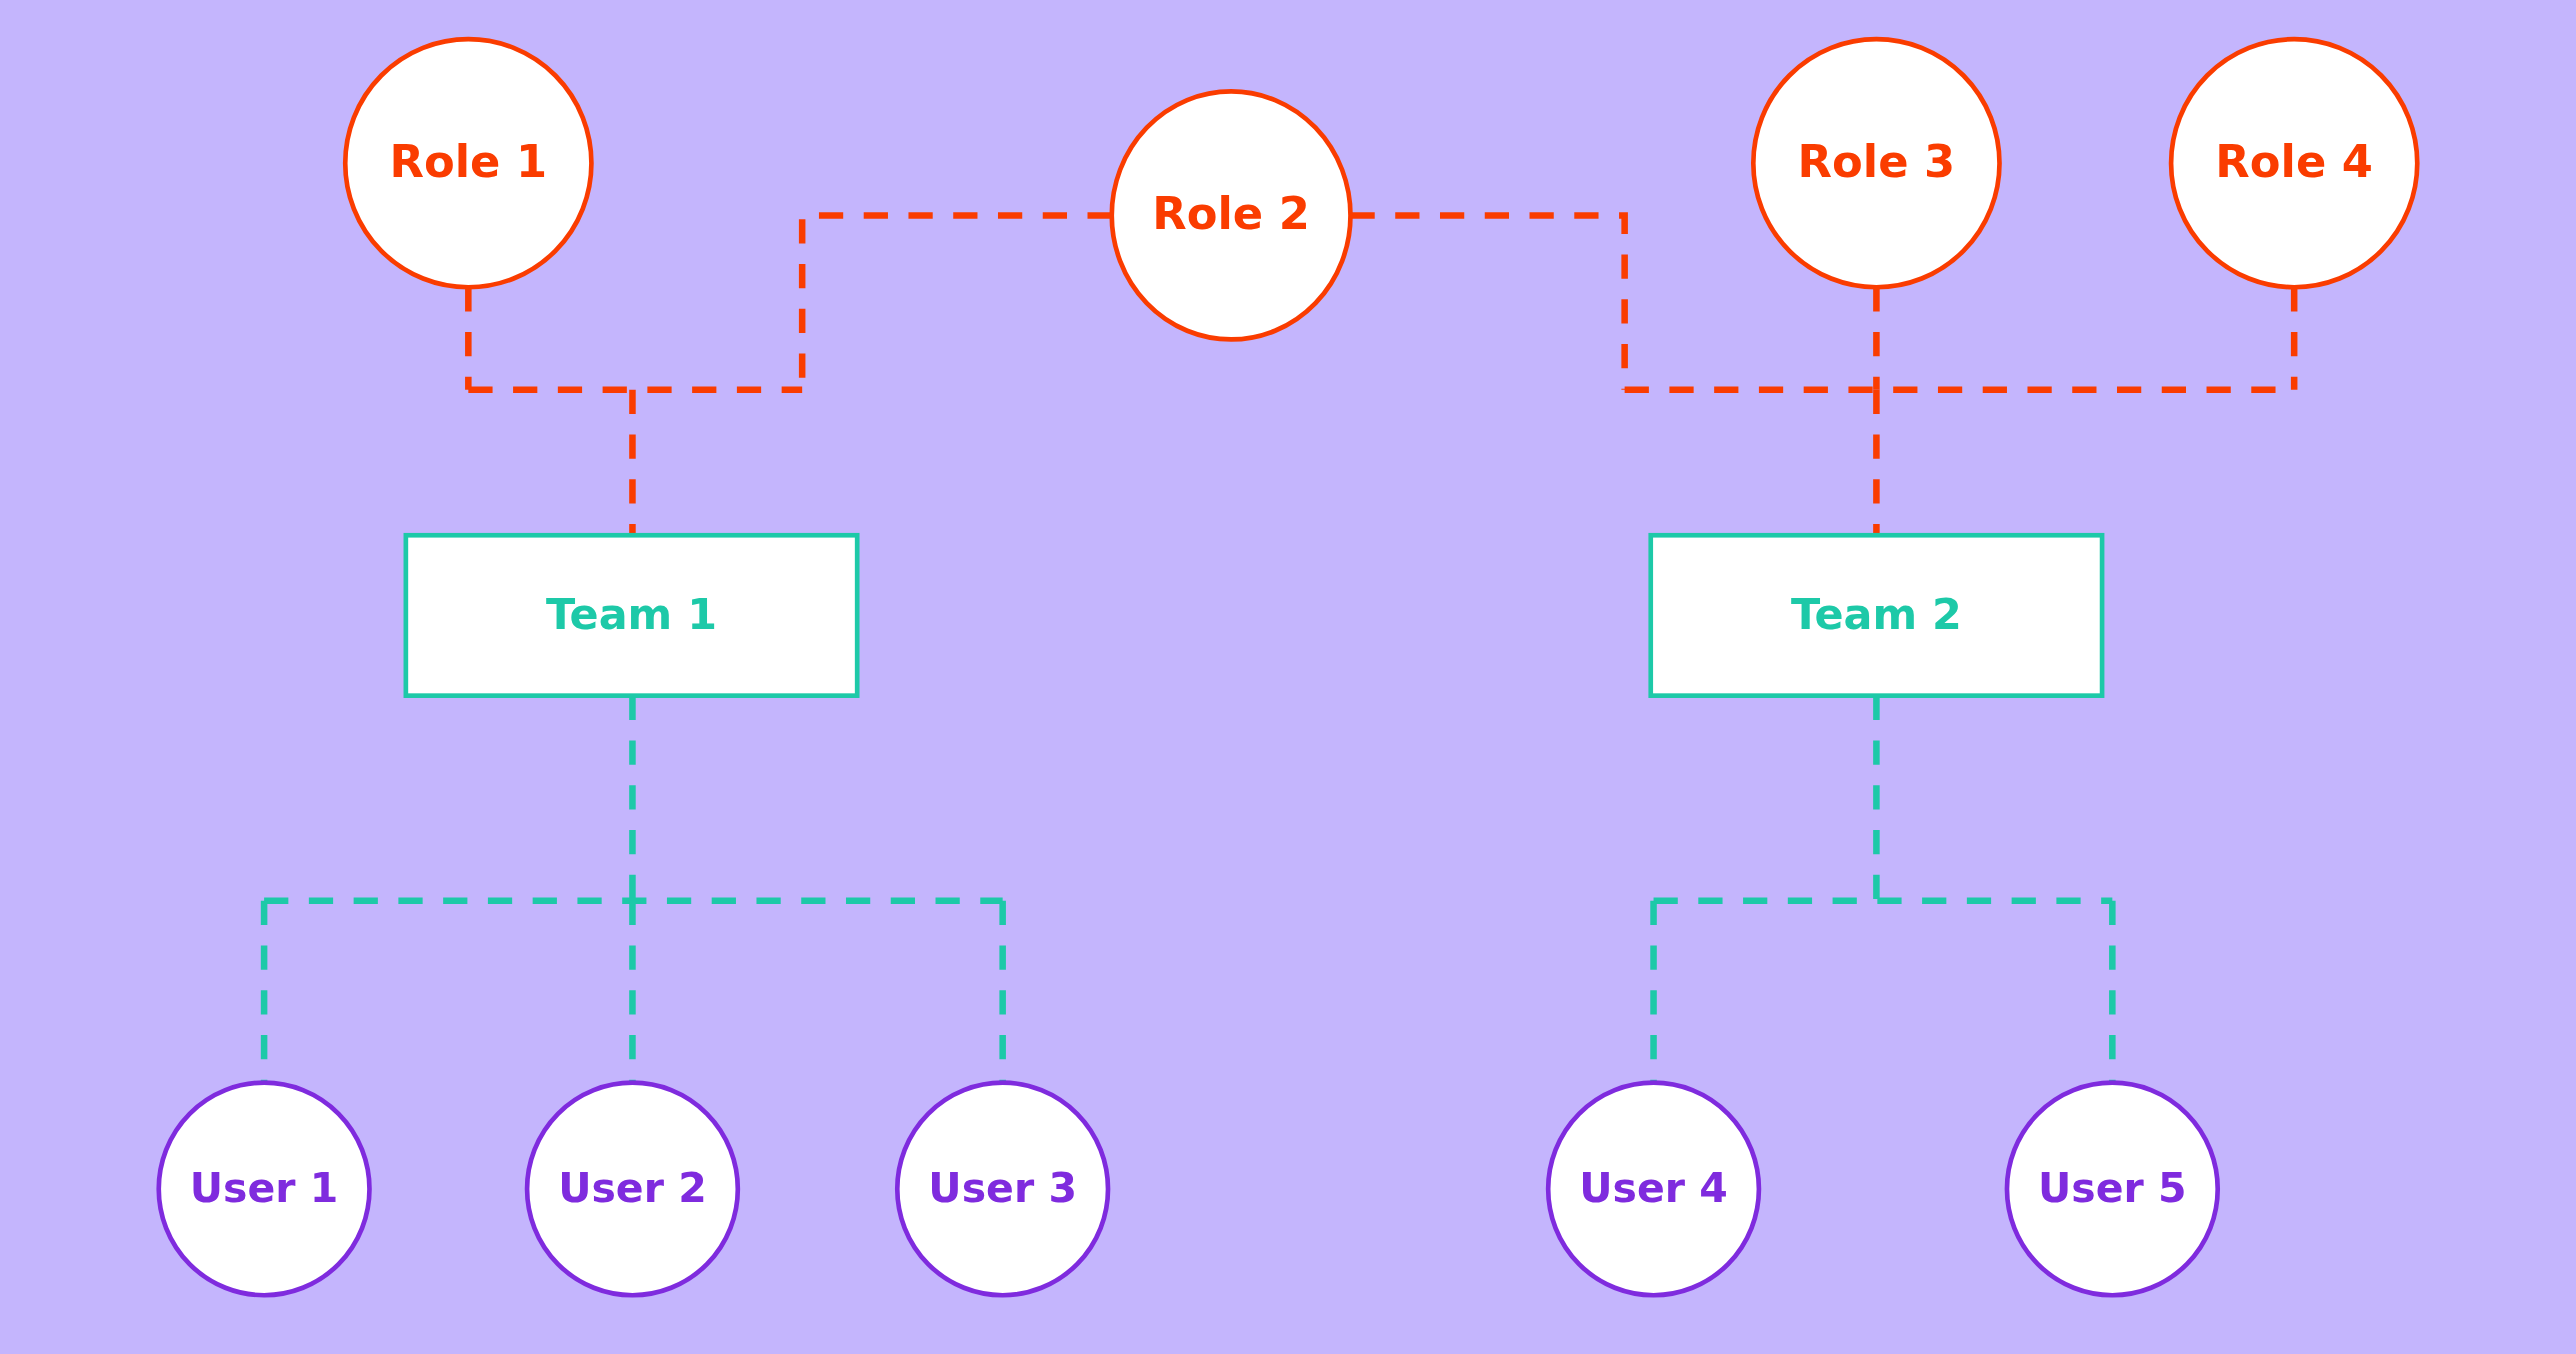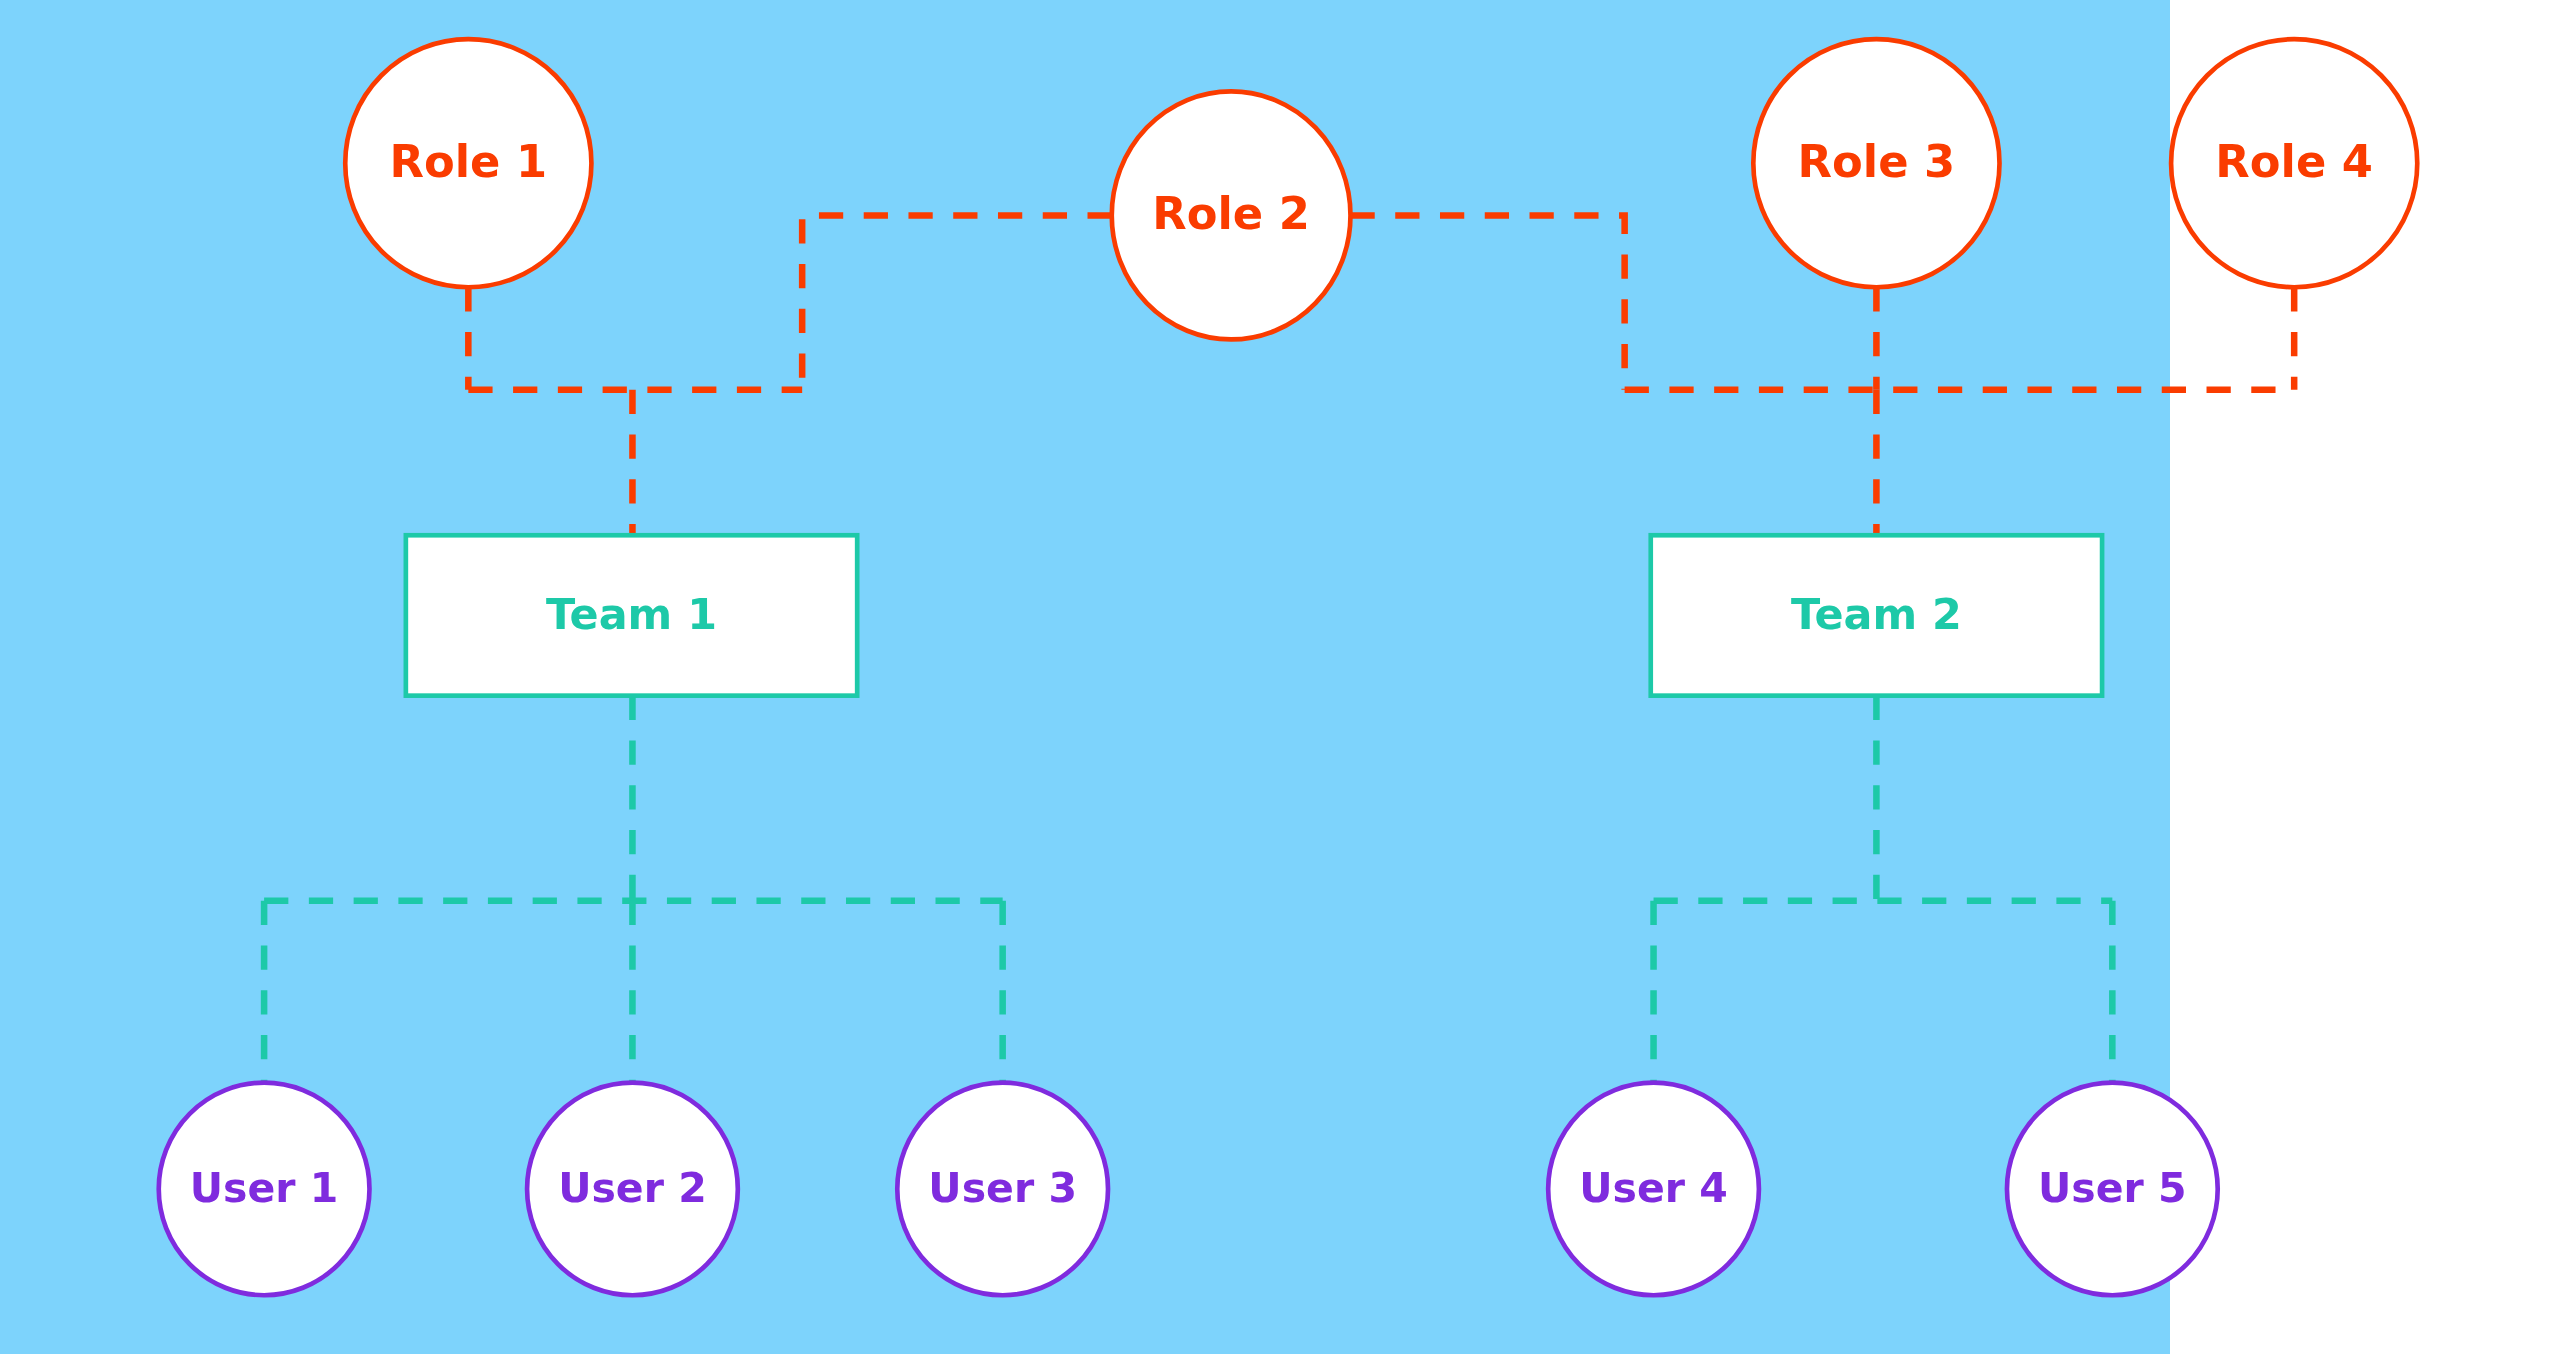--- a/index.html
+++ b/index.html
@@ -1,18 +1,18 @@
 <!DOCTYPE html>
 <html style="font-size:15px"><head>
 <meta charset="utf-8">
 <style>
   html,body{margin:0;padding:0;background:#ffffff;}
   body{width:2576px;height:1354px;overflow:hidden;
        font-family:"DejaVu Sans", sans-serif;}
-  #canvas{position:relative;width:2170px;height:1354px;background:#7dd3fc;text-decoration:underline;}
+  #canvas{position:relative;width:2576px;height:1354px;background:#c4b5fd;text-decoration:underline;}
   svg.layer{position:absolute;left:0;top:0;width:2576px;height:1354px;}
   .node-label{
     font-family:"DejaVu Sans", sans-serif;
     font-weight:700;
     text-anchor:middle;
     dominant-baseline:middle;
   }
 </style>
 </head>
 <body>

